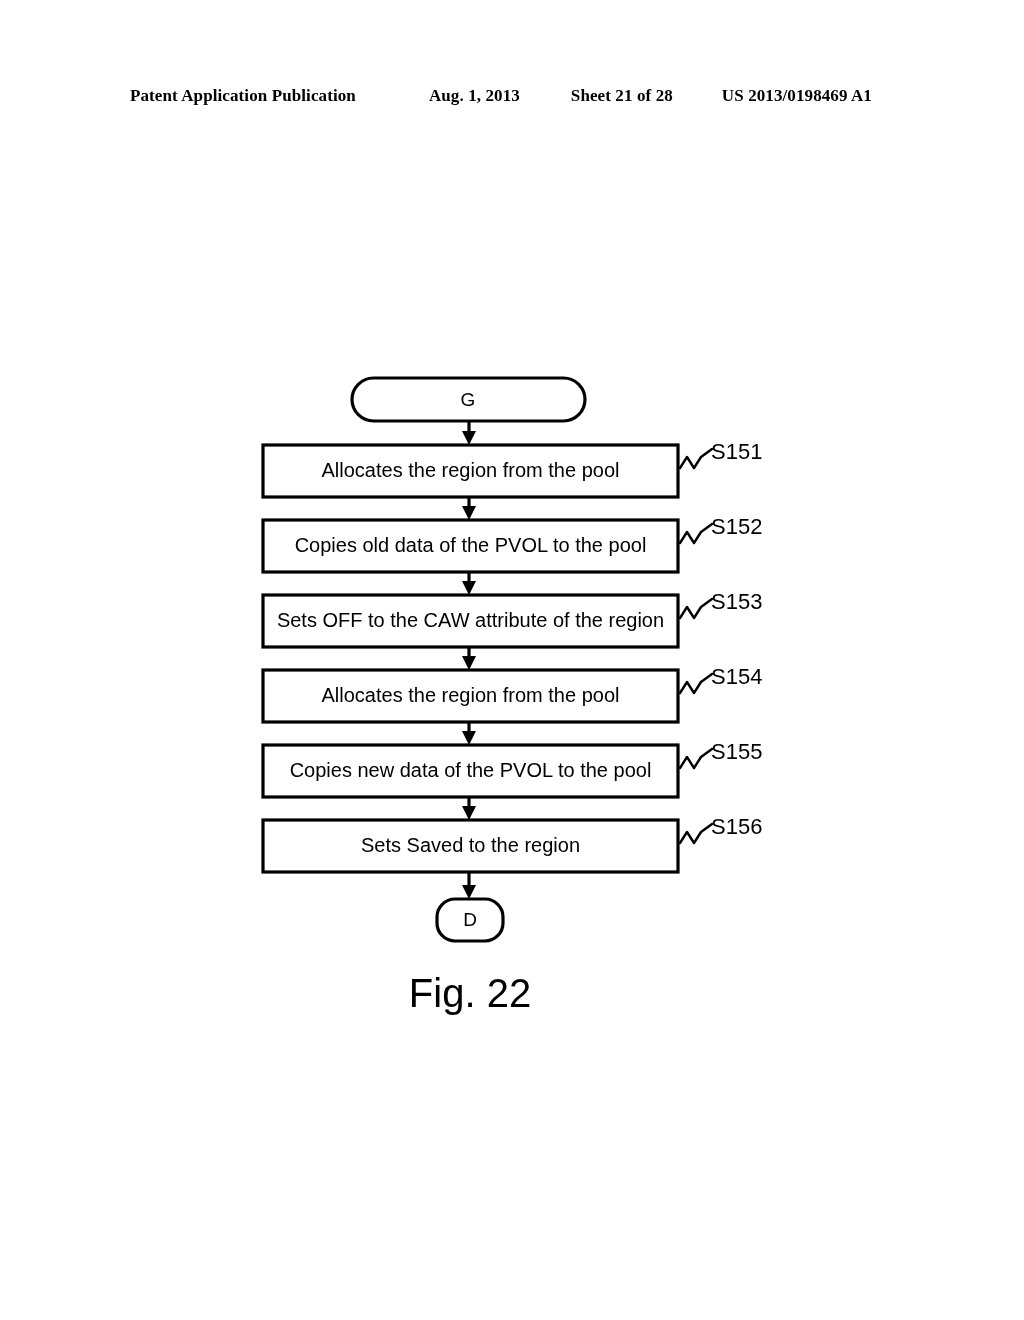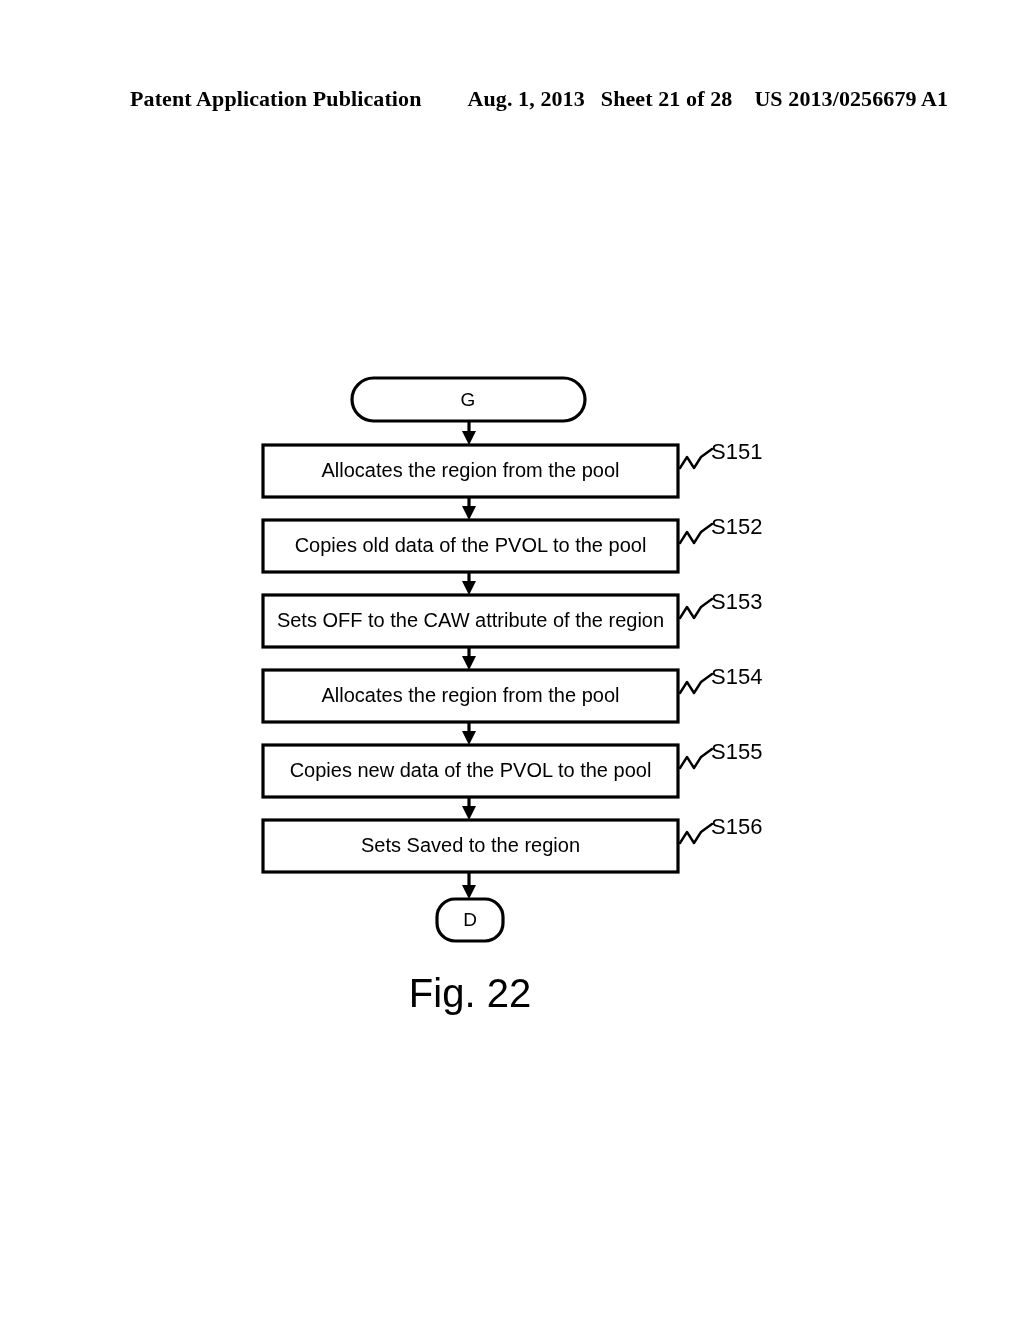--- a/index.html
+++ b/index.html
@@ -21,26 +21,27 @@
   .page-header {
     position: absolute;
     left: 130px;
     top: 86px;
     width: 764px;
     height: 26px;
     display: flex;
     align-items: baseline;
     font-family: "Liberation Serif", serif;
     font-weight: bold;
-    font-size: 22px;
+    font-size: 17px;
     letter-spacing: 0.1px;
     white-space: nowrap;
+    gap: 27px;
   }
   .hdr-pub       { margin-right: 46px; }
-  .hdr-date      { margin-right: 16px; }
+  .hdr-date      { margin-right: 24px; }
   .hdr-sheet     { margin-right: 22px; }
   .hdr-number    { }
 
   
   .figure {
     position: absolute;
     left: 0;
     top: 0;
     width: 1024px;
     height: 1320px;
@@ -107,21 +108,21 @@
     fill: #000000;
   }
 </style>
 </head>
 <body>
 
 <div class="page-header">
   <span class="hdr-pub">Patent Application Publication</span>
   <span class="hdr-date">Aug. 1, 2013</span>
   <span class="hdr-sheet">Sheet 21 of 28</span>
-  <span class="hdr-number">US 2013/0256679 A1</span>
+  <span class="hdr-number">US 2013/0198469 A1</span>
 </div>
 
 <div class="figure">
   <svg viewBox="0 0 1024 1320" xmlns="http://www.w3.org/2000/svg">
 
     <g>
       <rect class="term-shape" x="352" y="378" width="233" height="43" rx="21.5" ry="21.5"></rect>
       <text class="term-text" x="468" y="400.5">G</text>
     </g>
 

